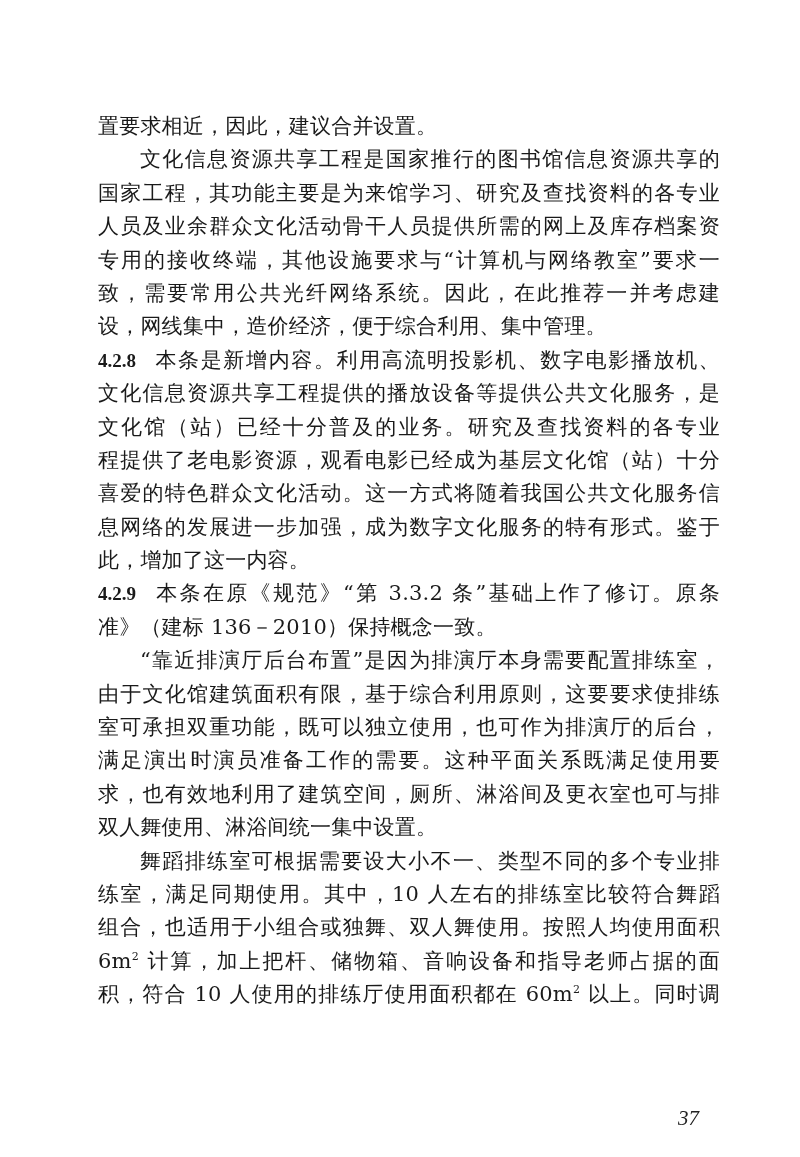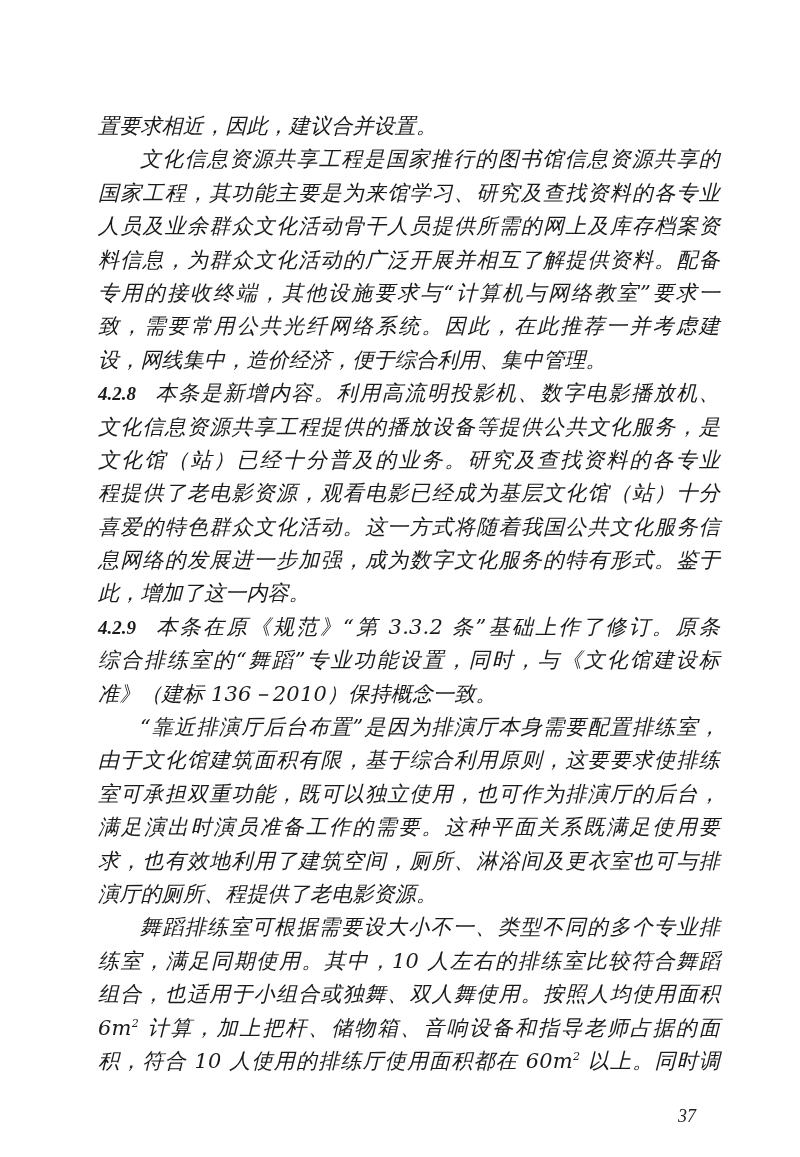--- a/index.html
+++ b/index.html
@@ -22,21 +22,20 @@
       width: 622px;
     }
     .line {
       height: 33.4px;
       line-height: 33.4px;
       font-size: 21px;
       white-space: nowrap;
       text-align: justify;
       text-align-last: justify;
       letter-spacing: 0.2px;
-      font-style: italic;
     }
     .line.last {
       text-align-last: left;
     }
     .line.indent {
       padding-left: 42px;
     }
     .clause-no {
       font-family: "Liberation Serif", "DejaVu Serif", serif;
       font-weight: bold;
@@ -48,59 +47,57 @@
       font-size: 11px;
       line-height: 0;
       vertical-align: 8px;
     }
     .page-number {
       position: absolute;
       left: 678px;
       top: 1106px;
       font-family: "Liberation Serif", "DejaVu Serif", serif;
       font-style: italic;
-      font-size: 18px;
+      font-size: 21px;
       color: #222;
     }
   </style>
 </head>
 <body>
 
 <div class="page">
   <div class="line last">置要求相近，因此，建议合并设置。</div>
   <div class="line indent">文化信息资源共享工程是国家推行的图书馆信息资源共享的</div>
   <div class="line">国家工程，其功能主要是为来馆学习、研究及查找资料的各专业</div>
   <div class="line">人员及业余群众文化活动骨干人员提供所需的网上及库存档案资</div>
-  <div class="line">料信息，为群众文化活动的广泛开展并相互了解提供资料。配备</div>
   <div class="line">专用的接收终端，其他设施要求与“计算机与网络教室”要求一</div>
   <div class="line">致，需要常用公共光纤网络系统。因此，在此推荐一并考虑建</div>
   <div class="line last">设，网线集中，造价经济，便于综合利用、集中管理。</div>
 
   <div class="line">
     <span class="clause-no">4.2.8</span><span>本条是新增内容。利用高流明投影机、数字电影播放机、</span>
   </div>
   <div class="line">文化信息资源共享工程提供的播放设备等提供公共文化服务，是</div>
   <div class="line">文化馆（站）已经十分普及的业务。研究及查找资料的各专业</div>
   <div class="line">程提供了老电影资源，观看电影已经成为基层文化馆（站）十分</div>
   <div class="line">喜爱的特色群众文化活动。这一方式将随着我国公共文化服务信</div>
   <div class="line">息网络的发展进一步加强，成为数字文化服务的特有形式。鉴于</div>
   <div class="line last">此，增加了这一内容。</div>
 
   <div class="line">
     <span class="clause-no">4.2.9</span><span>本条在原《规范》“第 3.3.2 条”基础上作了修订。原条</span>
   </div>
-  <div class="line">综合排练室的“舞蹈”专业功能设置，同时，与《文化馆建设标</div>
   <div class="line last">准》（建标 136－2010）保持概念一致。</div>
 
   <div class="line indent">“靠近排演厅后台布置”是因为排演厅本身需要配置排练室，</div>
   <div class="line">由于文化馆建筑面积有限，基于综合利用原则，这要要求使排练</div>
   <div class="line">室可承担双重功能，既可以独立使用，也可作为排演厅的后台，</div>
   <div class="line">满足演出时演员准备工作的需要。这种平面关系既满足使用要</div>
   <div class="line">求，也有效地利用了建筑空间，厕所、淋浴间及更衣室也可与排</div>
-  <div class="line last">演厅的厕所、程提供了老电影资源。</div>
+  <div class="line last">双人舞使用、淋浴间统一集中设置。</div>
 
   <div class="line indent">舞蹈排练室可根据需要设大小不一、类型不同的多个专业排</div>
   <div class="line">练室，满足同期使用。其中，10 人左右的排练室比较符合舞蹈</div>
   <div class="line">组合，也适用于小组合或独舞、双人舞使用。按照人均使用面积</div>
   <div class="line"><span>6m</span><sup>2</sup><span> 计算，加上把杆、储物箱、音响设备和指导老师占据的面</span></div>
   <div class="line"><span>积，符合 10 人使用的排练厅使用面积都在 60m</span><sup>2</sup><span> 以上。同时调</span></div>
 </div>
 
 <div class="page-number">37</div>
 

